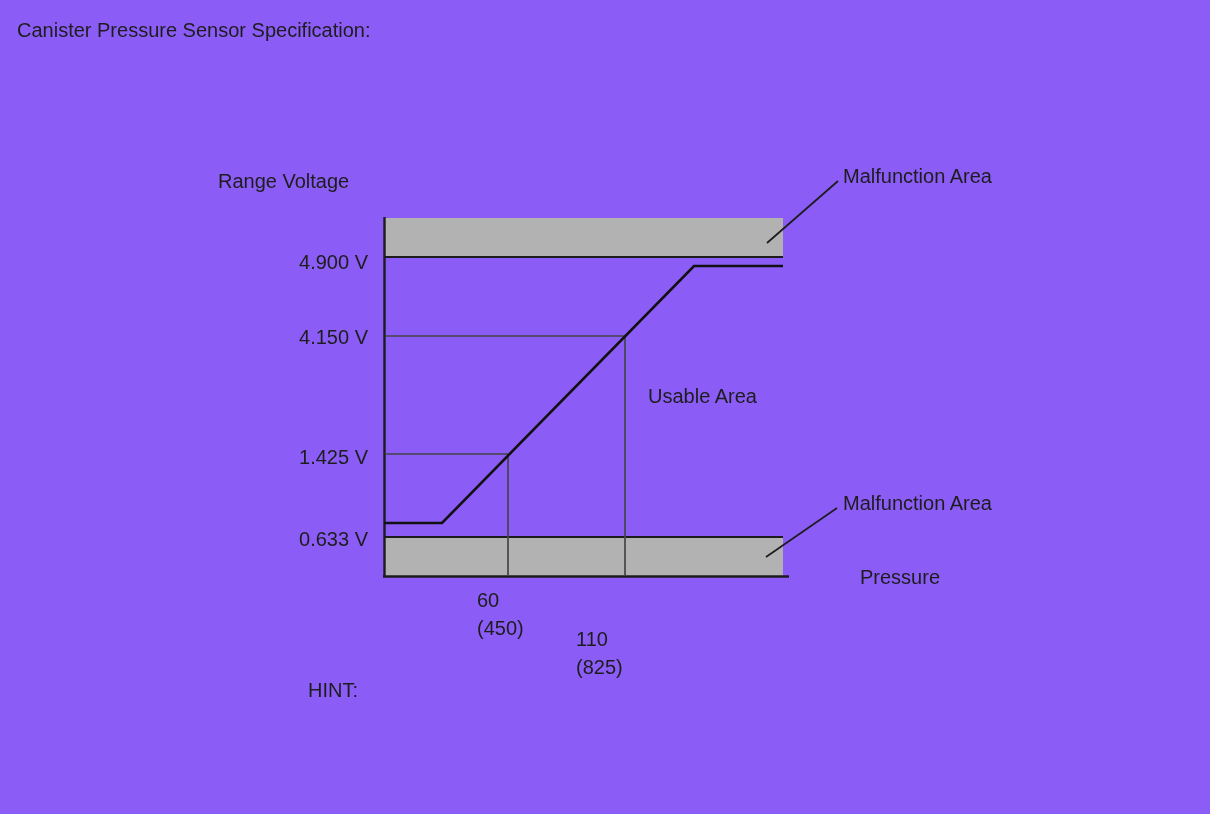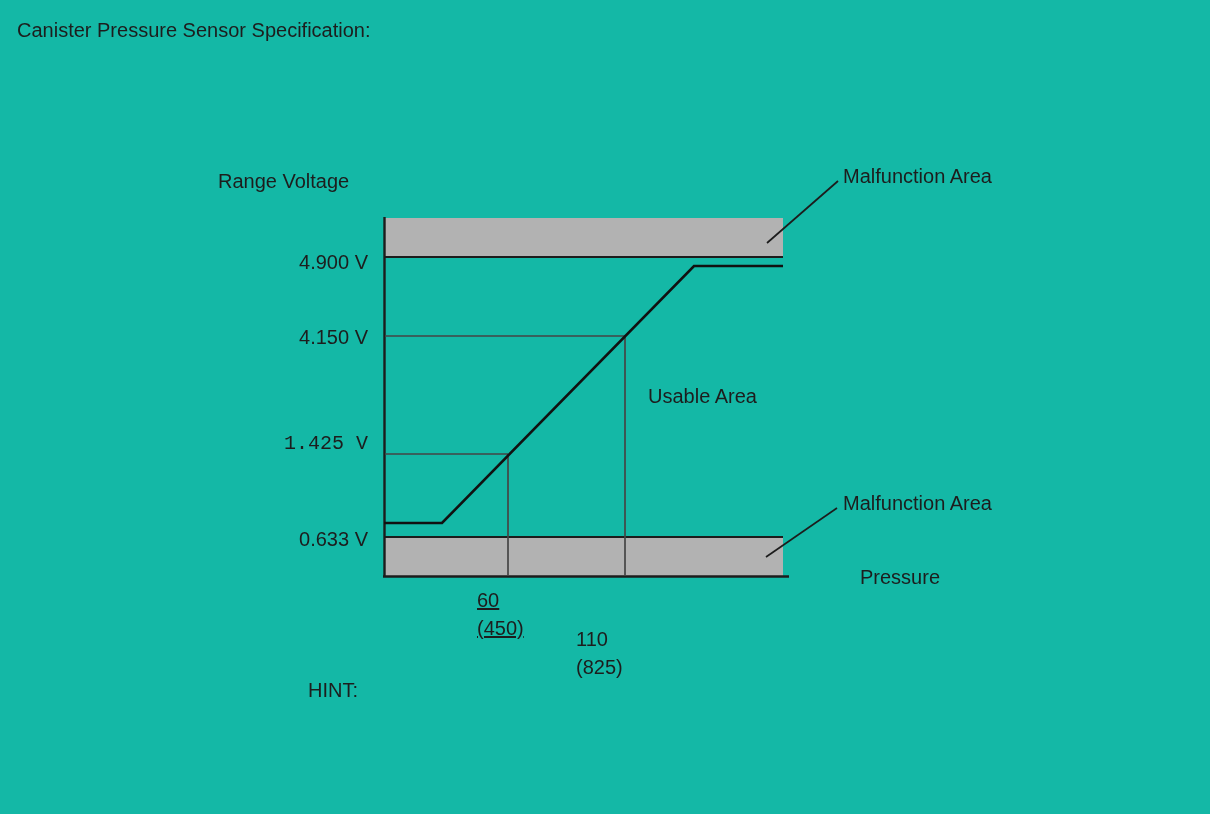--- a/index.html
+++ b/index.html
@@ -1,40 +1,40 @@
 <!DOCTYPE html>
 <html><head>
 <meta charset="utf-8">
 <style>
   html, body { margin: 0; padding: 0; background: #ffffff; }
   #page {
     position: relative;
     width: 1210px;
     height: 814px;
-    background: #14b8a6;
+    background: #8b5cf6;
     font-family: "Liberation Sans", "DejaVu Sans", sans-serif;
     color: #1d1d1d;
     overflow: hidden;
   }
   .lbl {
     position: absolute;
     font-size: 20px;
     line-height: 23px;
     white-space: nowrap;
     color: #1d1d1d;
   }
   .title { left: 17px; top: 19px; font-size: 20px; }
   .y-axis-title { left: 218px; top: 170px; }
   .ytick { width: 130px; text-align: right; }
   .ytick-4900 { left: 238px; top: 251px; }
   .ytick-4150 { left: 238px; top: 326px; }
-  .ytick-1425 { left: 238px; top: 432px; font-family: Liberation Mono, monospace; }
+  .ytick-1425 { left: 238px; top: 446px; }
   .ytick-0450 { left: 238px; top: 528px; }
   .xtick { top: 586px; line-height: 28px; }
-  .xtick-60   { left: 477px; text-decoration: underline; }
+  .xtick-60   { left: 477px; }
   .xtick-110  { left: 576px; margin-top: 39px; }
   .xtick-unit { left: 730px; }
   .xtick div { white-space: nowrap; }
   .usable-range { left: 648px; top: 385px; }
   .malfunction-top { left: 843px; top: 165px; }
   .malfunction-bottom { left: 843px; top: 492px; }
   .x-axis-title { left: 860px; top: 566px; }
   .hint-label { left: 308px; top: 679px; }
   .hint-text { left: 308px; top: 724px; }
   svg.chart-canvas { position: absolute; left: 0; top: 0; }

